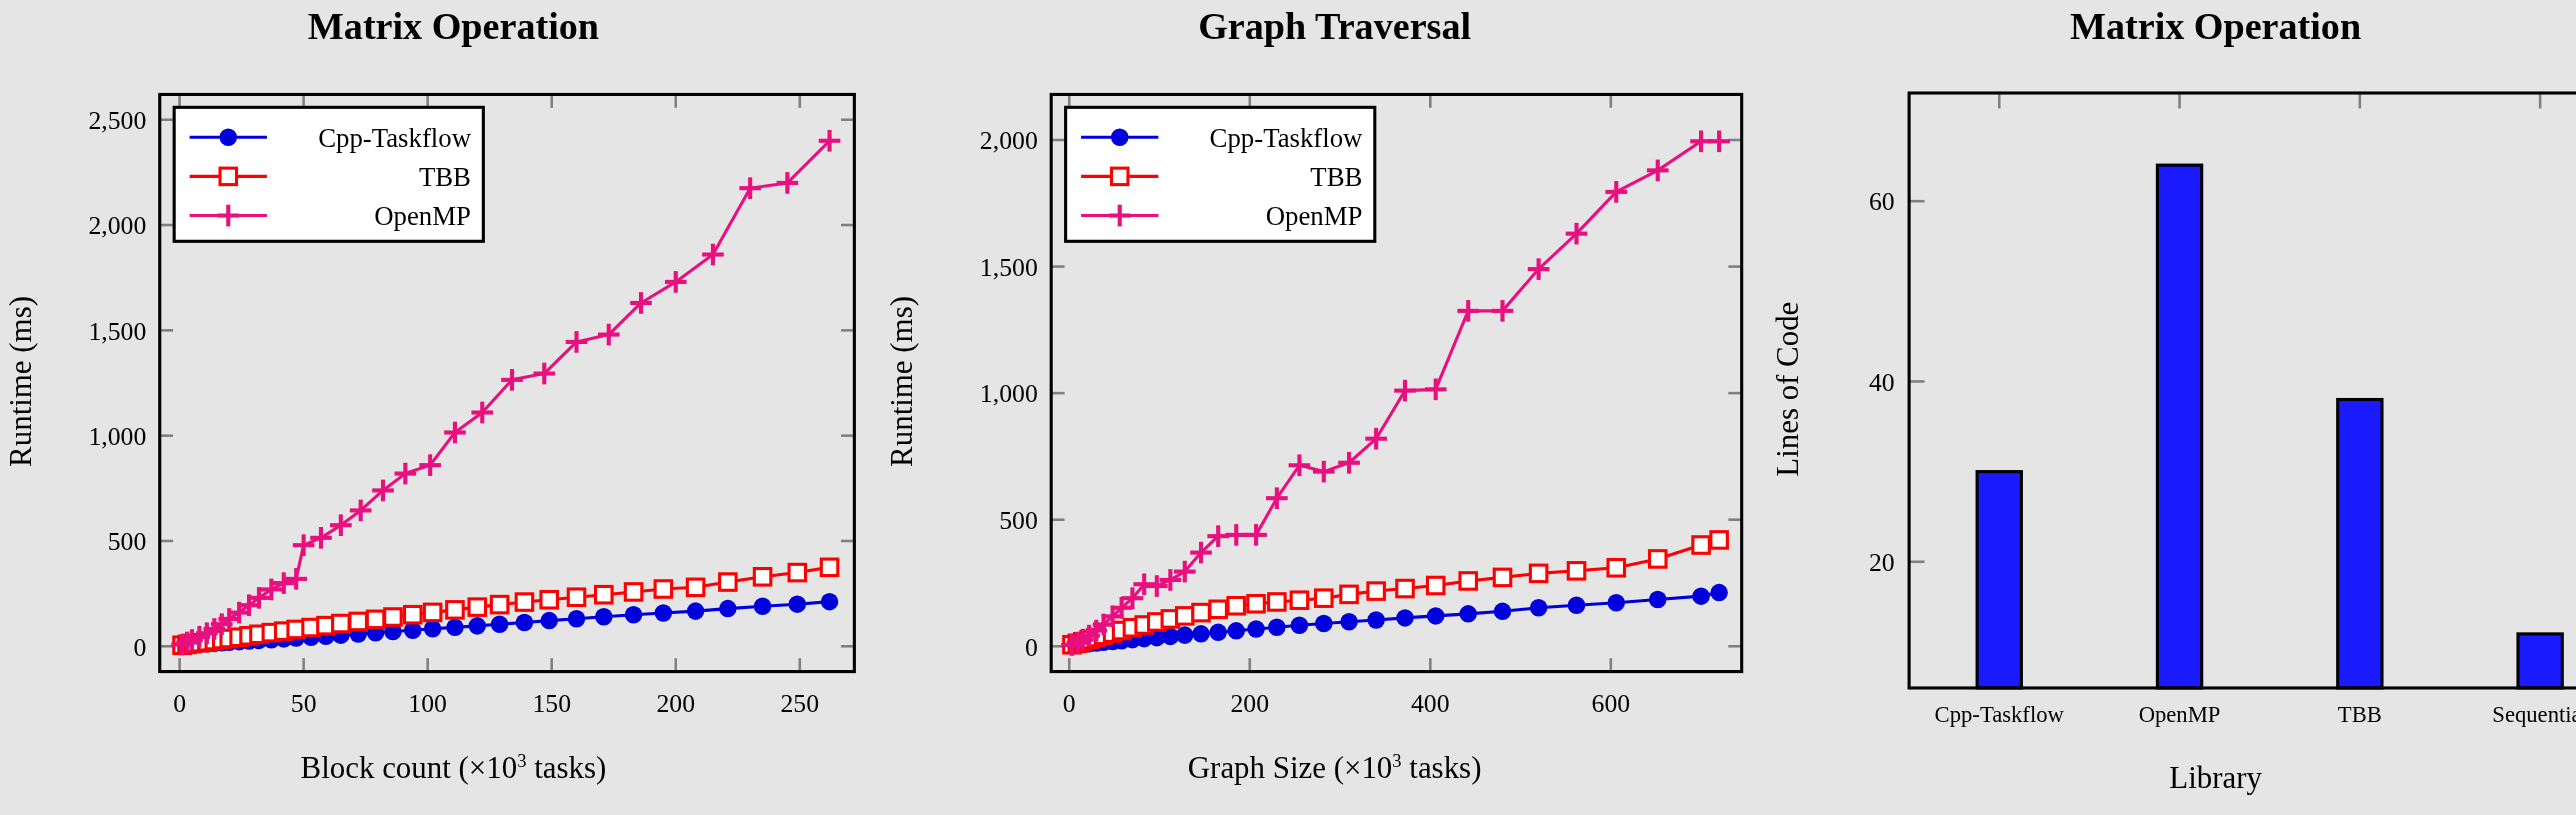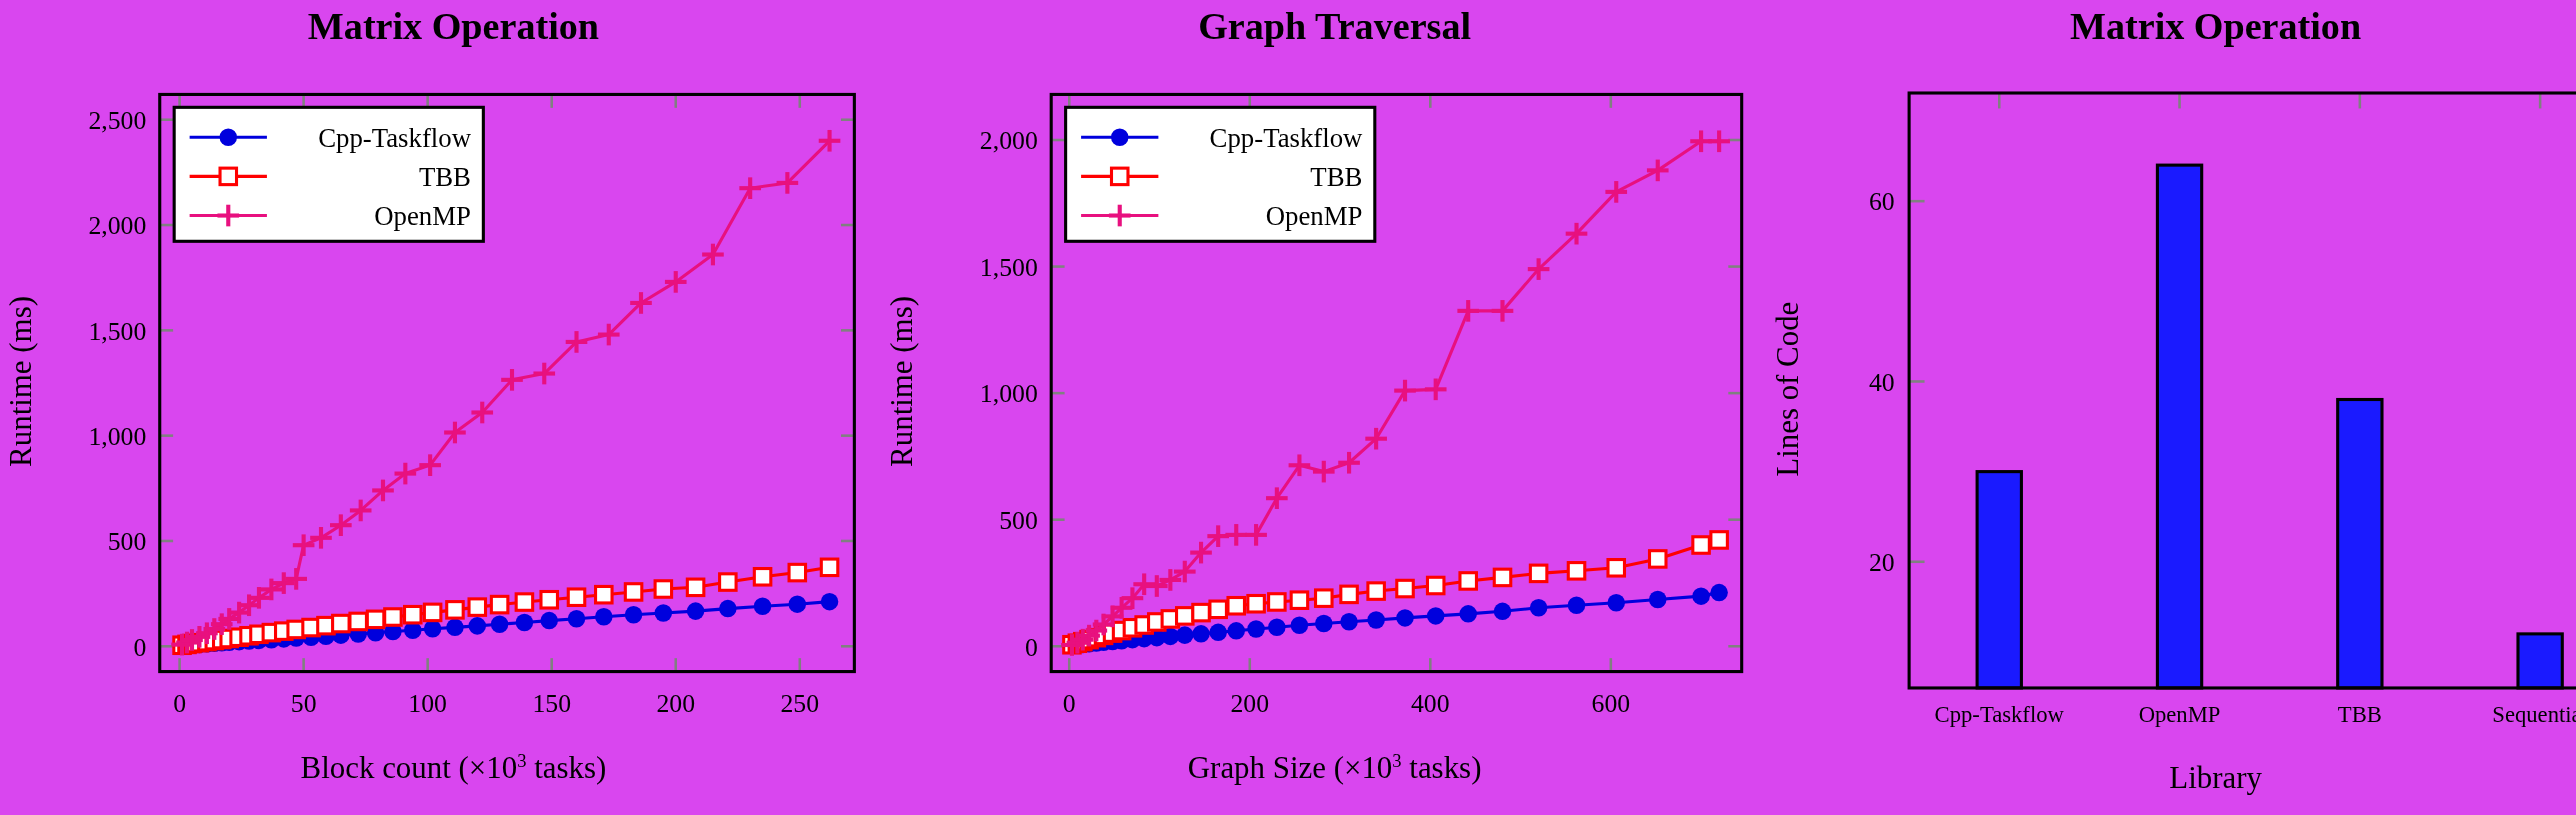--- a/index.html
+++ b/index.html
@@ -1,18 +1,18 @@
 <!DOCTYPE html>
 <html style="font-size:8.2px"><head>
 <meta charset="utf-8">
 <style>
   html,body{margin:0;padding:0;background:#ffffff;}
   body{width:3592px;height:816px;font-family:"Liberation Serif",serif;overflow:hidden;}
   .figure{position:relative;width:3592px;height:816px;background:#fff;display:flex;flex-direction:row;}
-  .panel{position:relative;height:816px;background:#d946ef;}
+  .panel{position:relative;height:816px;background:#e5e5e5;}
   .panel-line{width:876px;}
   .panel-bar{width:920px;}
   .panel svg{display:block;}
   text{font-family:"Liberation Serif",serif;fill:#000;}
   .t-title{font-size:74px;font-weight:bold;text-anchor:middle;}
   .t-axis{font-size:60px;text-anchor:middle;}
   .t-tick{font-size:50px;}
   .t-ticky{font-size:50px;text-anchor:end;}
   .t-leg{font-size:52px;text-anchor:end;}
   .t-cat{font-size:44px;text-anchor:middle;}

